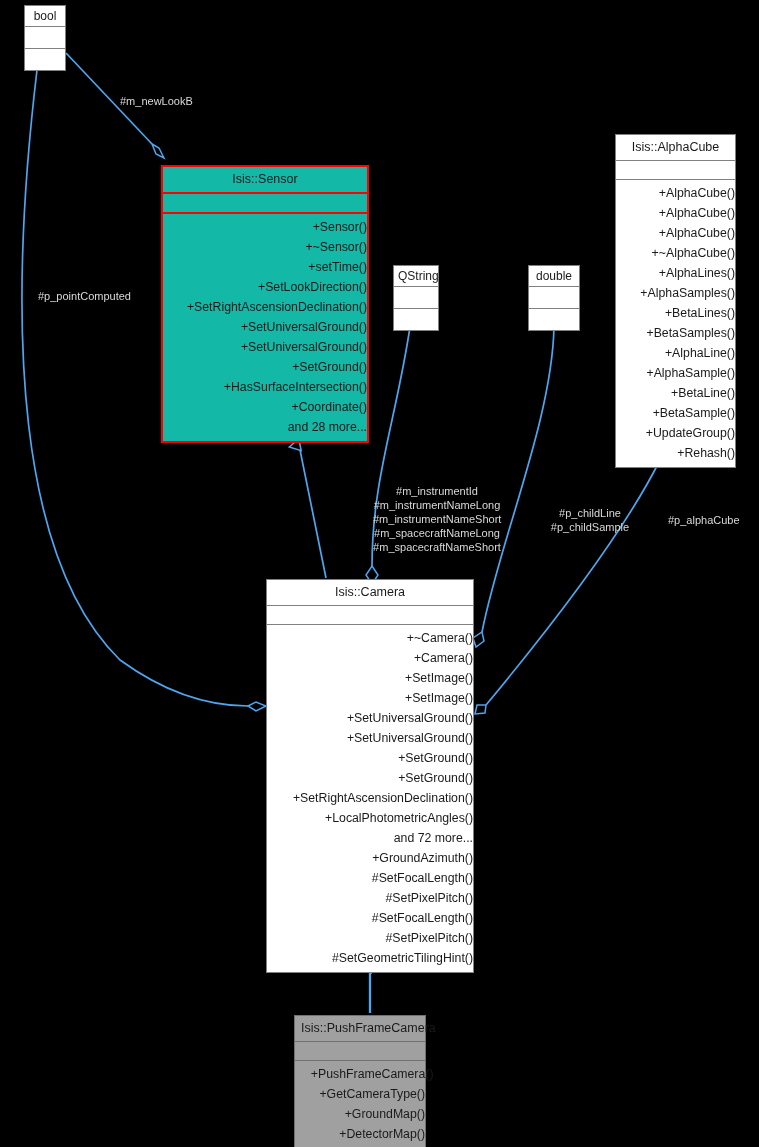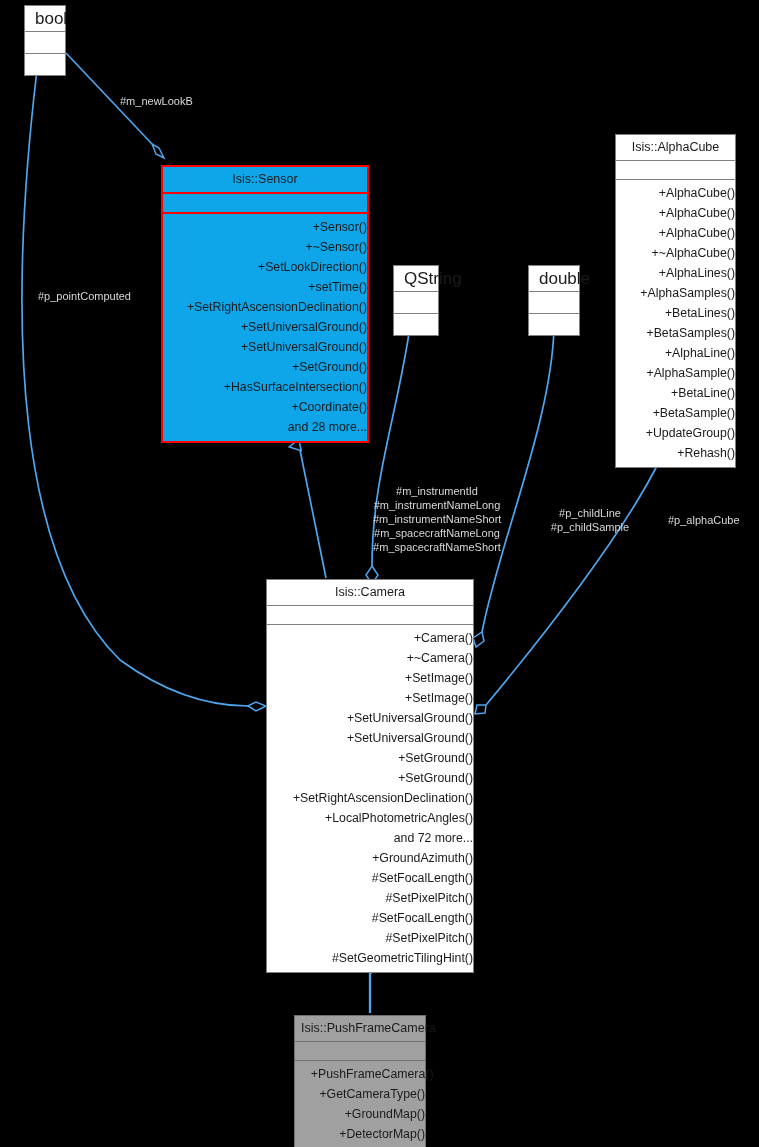--- a/index.html
+++ b/index.html
@@ -21,26 +21,26 @@
   .node .members{padding:3px 0 4px 0;text-align:right;}
   .node .row{
     color:#1a1a1a;font-size:12.3px;line-height:20px;height:20px;
     white-space:nowrap;padding-left:6px;
   }
   .node .row .vis{display:inline-block;width:13px;}
   .node .row.more{padding-left:19px;}
 
   
   .tiny{width:42px;}
-  .tiny .title{font-size:17px;padding:4px 10px;}
+  .tiny .title{font-size:12px;padding:4px 4px;}
   .tiny .cell{height:21px;border-bottom:1px solid #808080;}
   .tiny .cell:last-child{border-bottom:none;}
 
   
-  .node.hl{border:2px solid #ff0000;background:#0ea5e9;}
+  .node.hl{border:2px solid #ff0000;background:#14b8a6;}
   .node.hl .title{border-bottom:2px solid #ff0000;}
   .node.hl .attrs{border-bottom:2px solid #ff0000;}
 
   
   .node.cur{background:#a0a0a0;border:1px solid #707070;}
   .node.cur .title{border-bottom:1px solid #707070;}
   .node.cur .attrs{border-bottom:1px solid #707070;}
 
   .edgelabel{
     position:absolute;color:#d9d9d9;font-size:11px;line-height:14px;
@@ -130,22 +130,22 @@
     <div class="cell"></div>
     <div class="cell"></div>
   </div>
 
   <div class="node hl" style="left:161px;top:165px;width:208px;">
     <div class="title">Isis::Sensor</div>
     <div class="attrs" style="height:18px;"></div>
     <div class="members">
       <div class="row"><span class="vis">+</span><span>Sensor()</span></div>
       <div class="row"><span class="vis">+</span><span>~Sensor()</span></div>
+      <div class="row"><span class="vis">+</span><span>setTime()</span></div>
       <div class="row"><span class="vis">+</span><span>SetLookDirection()</span></div>
-      <div class="row"><span class="vis">+</span><span>setTime()</span></div>
       <div class="row"><span class="vis">+</span><span>SetRightAscensionDeclination()</span></div>
       <div class="row"><span class="vis">+</span><span>SetUniversalGround()</span></div>
       <div class="row"><span class="vis">+</span><span>SetUniversalGround()</span></div>
       <div class="row"><span class="vis">+</span><span>SetGround()</span></div>
       <div class="row"><span class="vis">+</span><span>HasSurfaceIntersection()</span></div>
       <div class="row"><span class="vis">+</span><span>Coordinate()</span></div>
       <div class="row more">and 28 more...</div>
     </div>
   </div>
 
@@ -167,22 +167,22 @@
       <div class="row"><span class="vis">+</span><span>BetaSample()</span></div>
       <div class="row"><span class="vis">+</span><span>UpdateGroup()</span></div>
       <div class="row"><span class="vis">+</span><span>Rehash()</span></div>
     </div>
   </div>
 
   <div class="node" style="left:266px;top:579px;width:208px;">
     <div class="title">Isis::Camera</div>
     <div class="attrs" style="height:18px;"></div>
     <div class="members">
+      <div class="row"><span class="vis">+</span><span>~Camera()</span></div>
       <div class="row"><span class="vis">+</span><span>Camera()</span></div>
-      <div class="row"><span class="vis">+</span><span>~Camera()</span></div>
       <div class="row"><span class="vis">+</span><span>SetImage()</span></div>
       <div class="row"><span class="vis">+</span><span>SetImage()</span></div>
       <div class="row"><span class="vis">+</span><span>SetUniversalGround()</span></div>
       <div class="row"><span class="vis">+</span><span>SetUniversalGround()</span></div>
       <div class="row"><span class="vis">+</span><span>SetGround()</span></div>
       <div class="row"><span class="vis">+</span><span>SetGround()</span></div>
       <div class="row"><span class="vis">+</span><span>SetRightAscensionDeclination()</span></div>
       <div class="row"><span class="vis">+</span><span>LocalPhotometricAngles()</span></div>
       <div class="row more">and 72 more...</div>
       <div class="row"><span class="vis">+</span><span>GroundAzimuth()</span></div>

